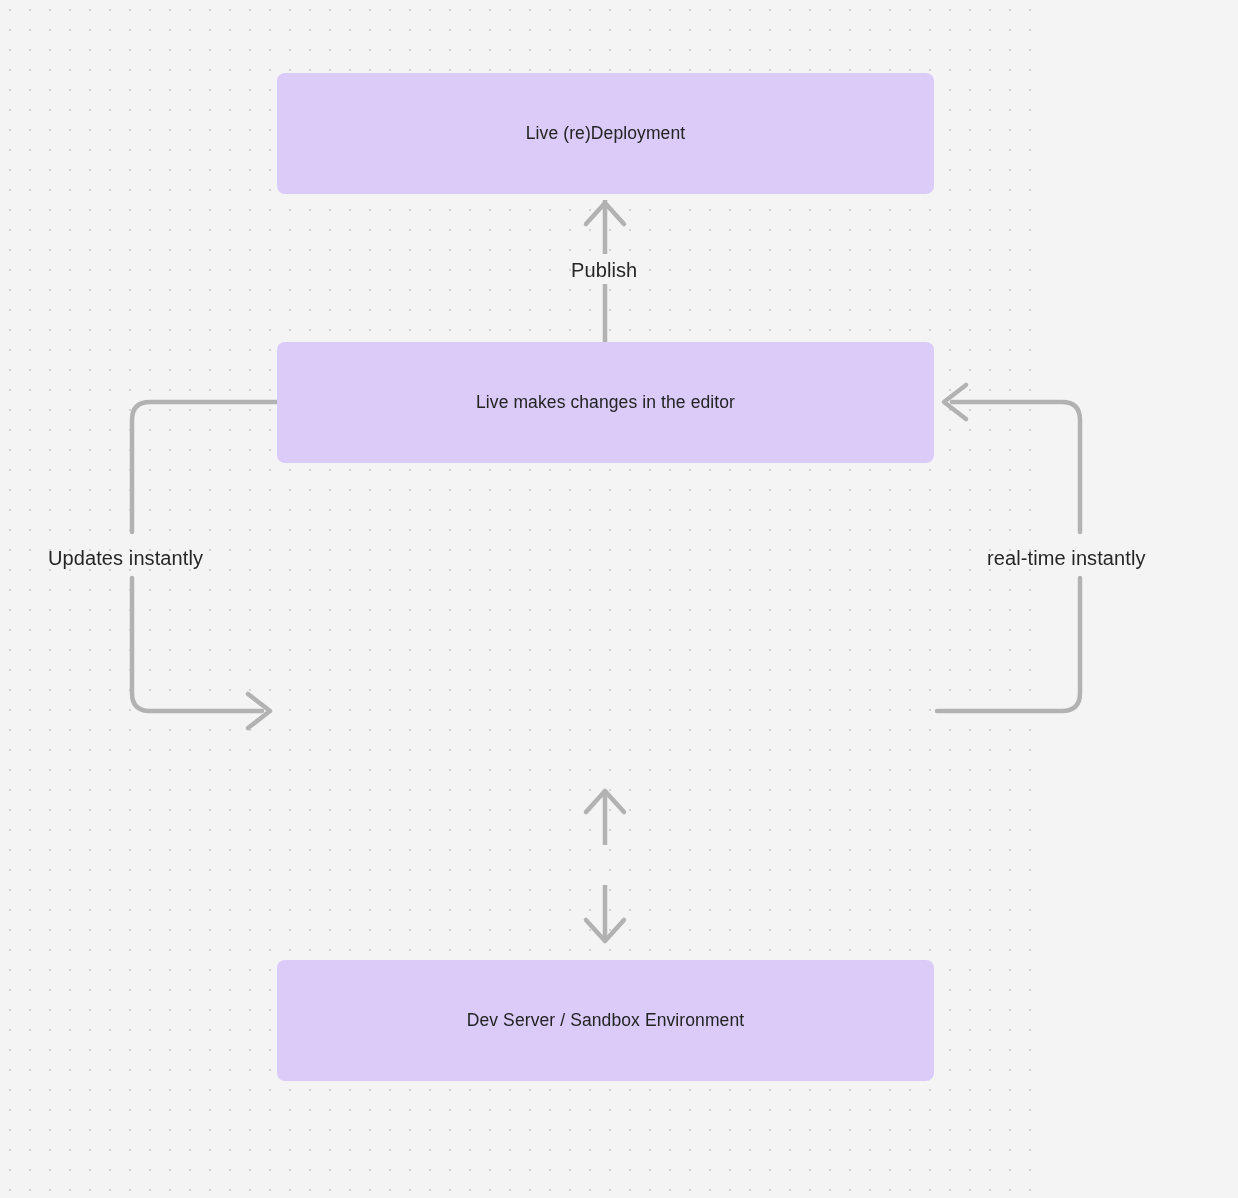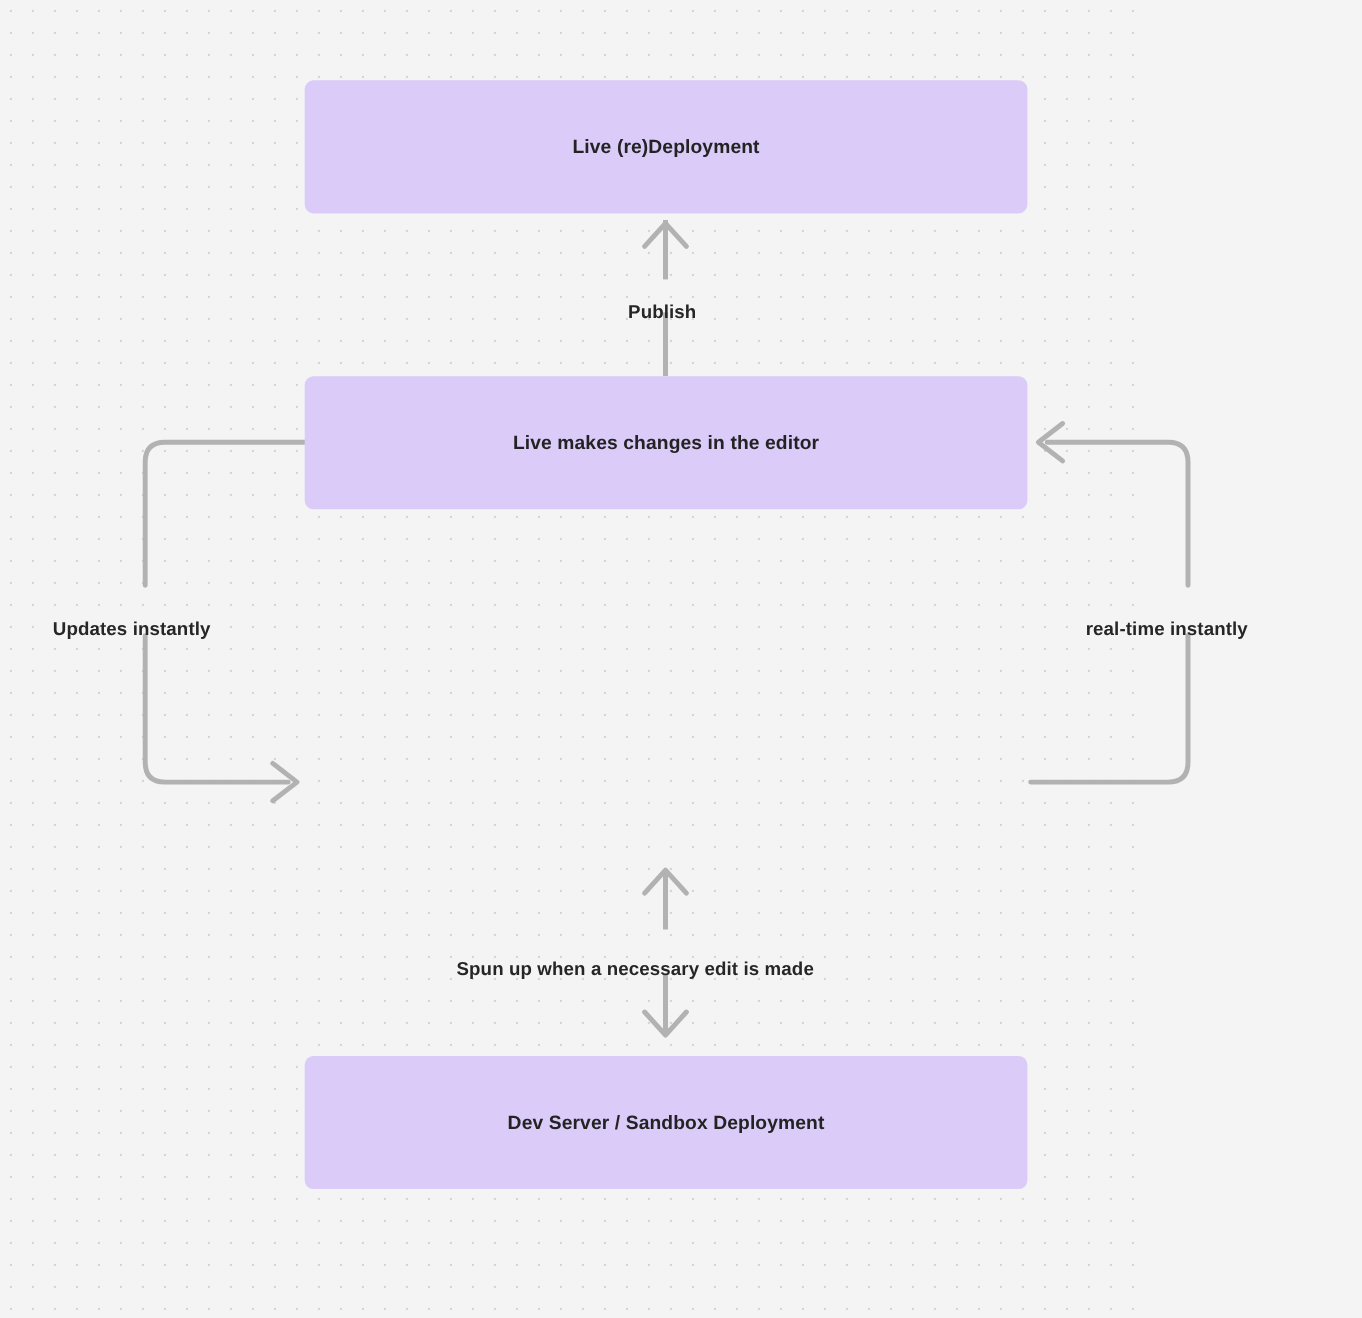--- a/index.html
+++ b/index.html
@@ -16,21 +16,20 @@
   }
 
   #canvas {
     position: relative;
     width: 1048px;
     height: 1198px;
     background-color: #f4f4f4;
     background-image: radial-gradient(circle at 1px 1px, #d2d2d2 1.1px, transparent 1.2px);
     background-size: 20px 20px;
     background-position: 9px 9px;
-    font-weight: bold;
   }
 
   .edges-layer {
     position: absolute;
     left: 0;
     top: 0;
     width: 1238px;
     height: 1198px;
     pointer-events: none;
   }
@@ -51,26 +50,25 @@
     padding: 6px 14px;
   }
 
   .node-label {
     display: block;
   }
 
   .edge-label {
     position: absolute;
     color: #262626;
-    font-size: 17px;
+    font-size: 20px;
     line-height: 1.2;
     letter-spacing: 0.1px;
     white-space: nowrap;
     background-color: transparent;
-    margin-top: 16px;
   }
 
   
   #node-live        { left: 277px; top: 73px;   width: 657px; height: 121px; }
   #node-user-edit   { left: 277px; top: 342px;  width: 657px; height: 121px; }
   #node-preview     { left: 277px; top: 651px;  width: 657px; height: 121px; }
   #node-dev-server  { left: 277px; top: 960px;  width: 657px; height: 121px; }
 
   
   #label-publish        { left: 571px; top: 258px; }
@@ -125,24 +123,23 @@
   <div class="node" id="node-live">
     <span class="node-label">Live (re)Deployment</span>
   </div>
 
   <div class="node" id="node-user-edit">
     <span class="node-label">Live makes changes in the editor</span>
   </div>
 
 
   <div class="node" id="node-dev-server">
-    <span class="node-label">Dev Server / Sandbox Deployment</span>
+    <span class="node-label">Dev Server / Sandbox Environment</span>
   </div>
 
   <div class="edge-label" id="label-publish">Publish</div>
 
   <div class="edge-label" id="label-updates">Updates instantly</div>
 
   <div class="edge-label" id="label-realtime">real-time instantly</div>
 
-  <div class="edge-label" id="label-spun-up">Spun up when a necessary edit is made</div>
 
 </div>
 
 </body></html>

